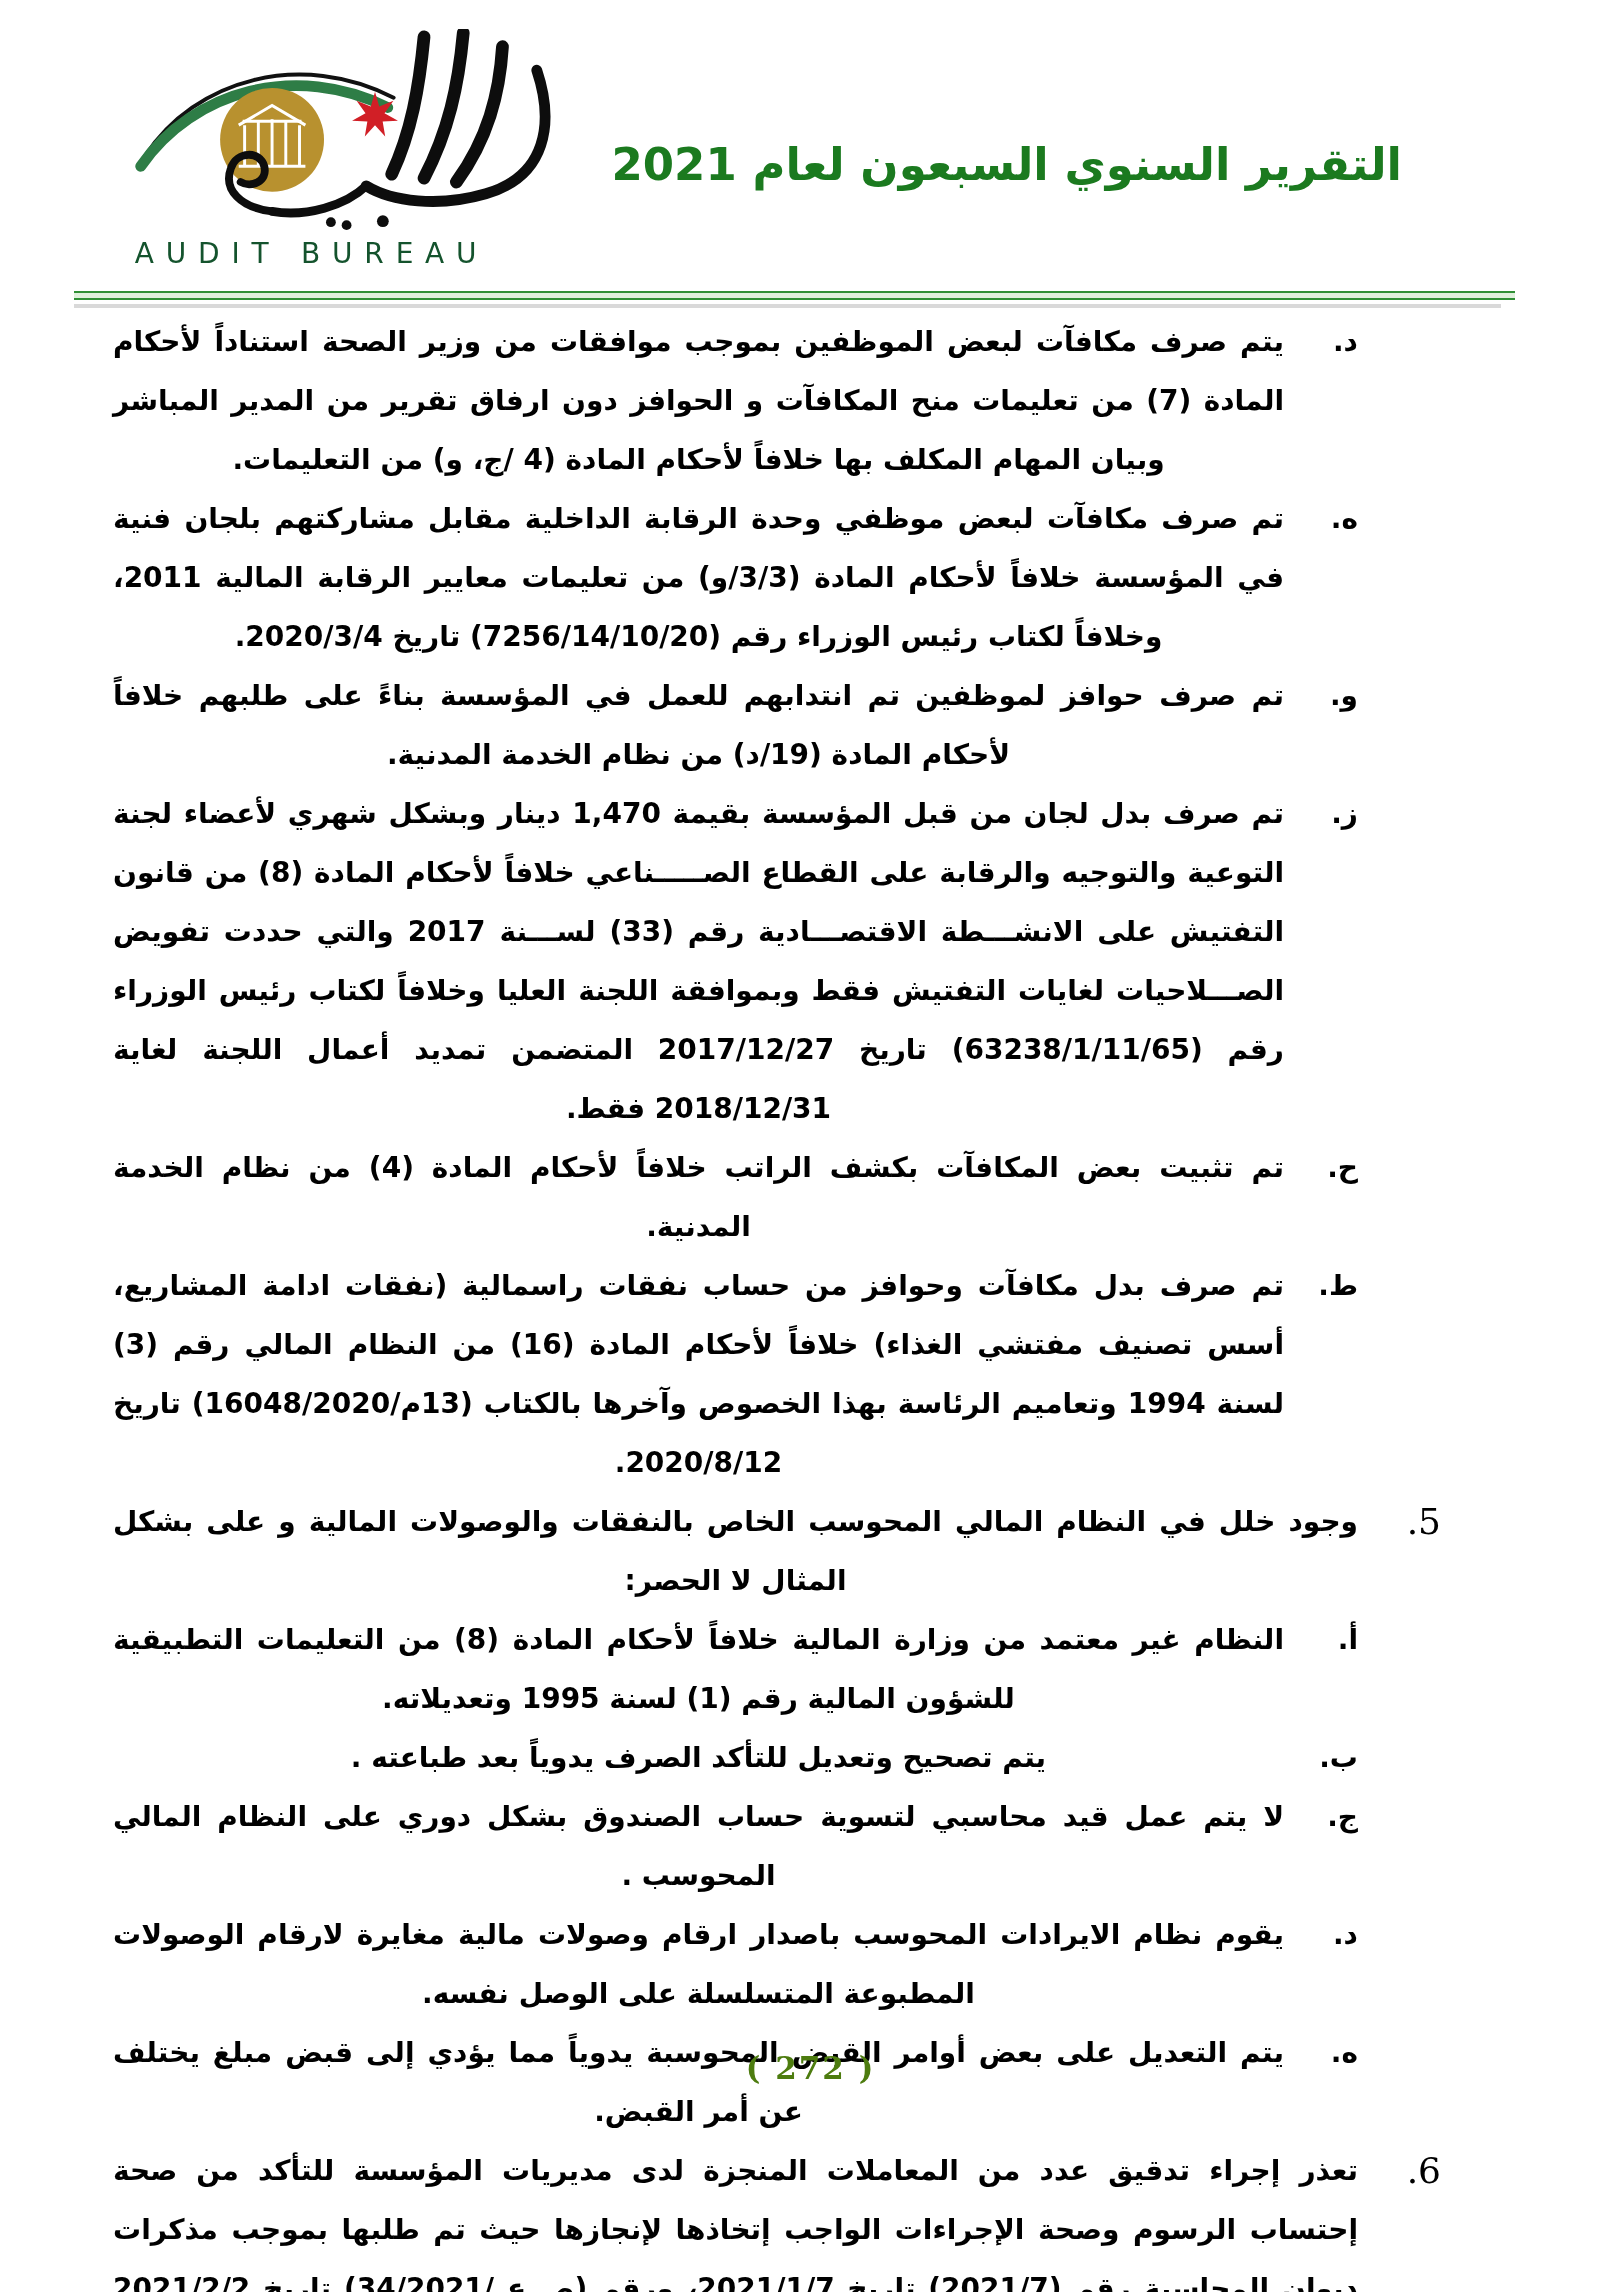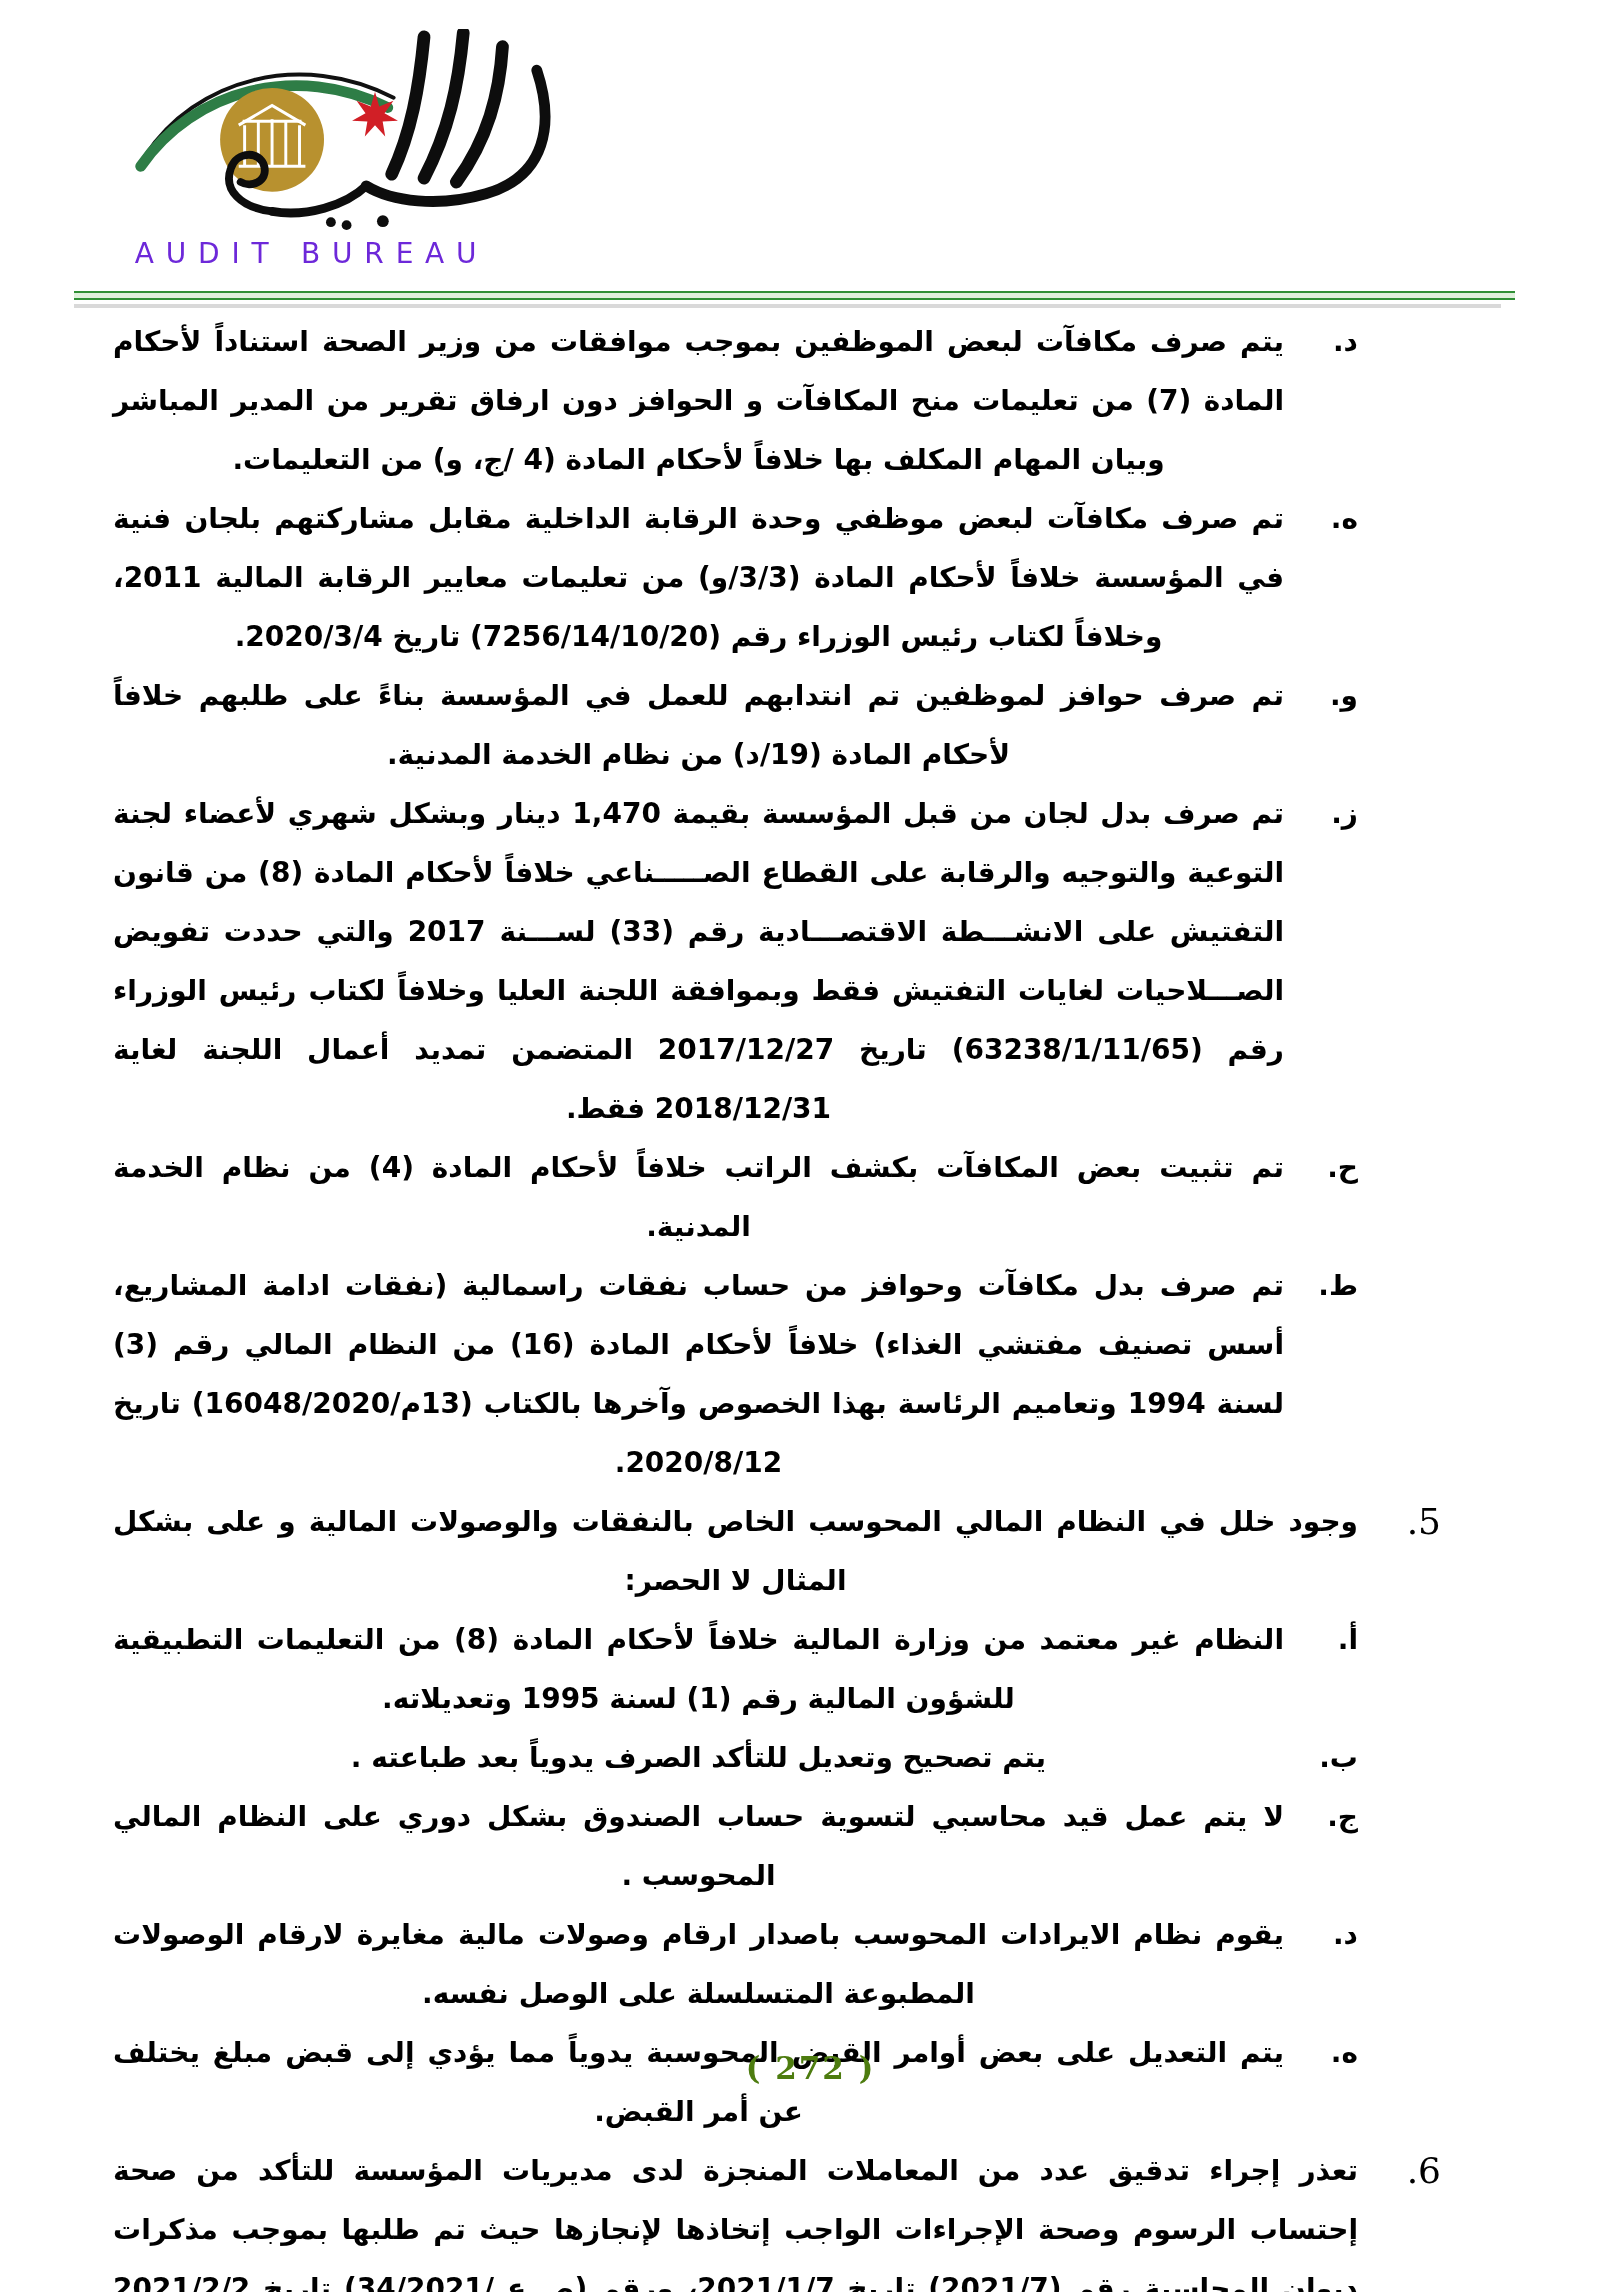--- a/index.html
+++ b/index.html
@@ -9,21 +9,21 @@
     margin:0 auto;background:#ffffff;
     font-family:"DejaVu Sans",sans-serif;
     overflow:hidden;
   }
   
   .logo-block{position:absolute;left:125px;top:29px;width:451px;height:245px;}
   .logo-block svg{display:block;}
   .logo-caption{
     margin-top:2px;padding-left:9.8px;
     font-size:28px;font-weight:500;letter-spacing:11.8px;
-    color:#6d28d9;white-space:nowrap;
+    color:#14532d;white-space:nowrap;
   }
   .report-title{
     position:absolute;left:755px;top:118px;width:647px;height:93px;
     direction:rtl;text-align:center;
     font-size:45px;font-weight:bold;
     line-height:93px;white-space:nowrap;
   }
   .header-rule{position:absolute;left:74px;top:291px;width:1441px;}
   .rule-green{
     height:4.9px;
@@ -89,20 +89,21 @@
         <path d="M246,160 C225,180 185,192 150,186" stroke-width="9"></path>
         <path d="M150,186 C118,182 100,164 108,142 C114,124 138,124 142,140 C146,156 128,162 118,156" stroke-width="8"></path>
       </g>
       <circle cx="210" cy="197" r="5" fill="#0d0d0d"></circle>
       <circle cx="226" cy="200" r="5" fill="#0d0d0d"></circle>
       <circle cx="263" cy="196" r="6" fill="#0d0d0d"></circle>
     </svg>
     <div class="logo-caption">AUDIT BUREAU</div>
   </div>
 
+  <div class="report-title accent" style="color: rgb(27, 122, 31);">التقرير السنوي السبعون لعام 2021</div>
 
   <div class="header-rule">
     <div class="rule-green"></div>
     <div class="rule-gray"></div>
   </div>
 
   <div class="doc" id="doc-body">
       <div class="row letter">
         <span class="marker">د.</span>
         <span class="text">يتم صرف مكافآت لبعض الموظفين بموجب موافقات من وزير الصحة استناداً لأحكام المادة (7) من تعليمات منح المكافآت و الحوافز دون ارفاق تقرير من المدير المباشر وبيان المهام المكلف بها خلافاً لأحكام المادة (4 /ج، و) من التعليمات.</span>

